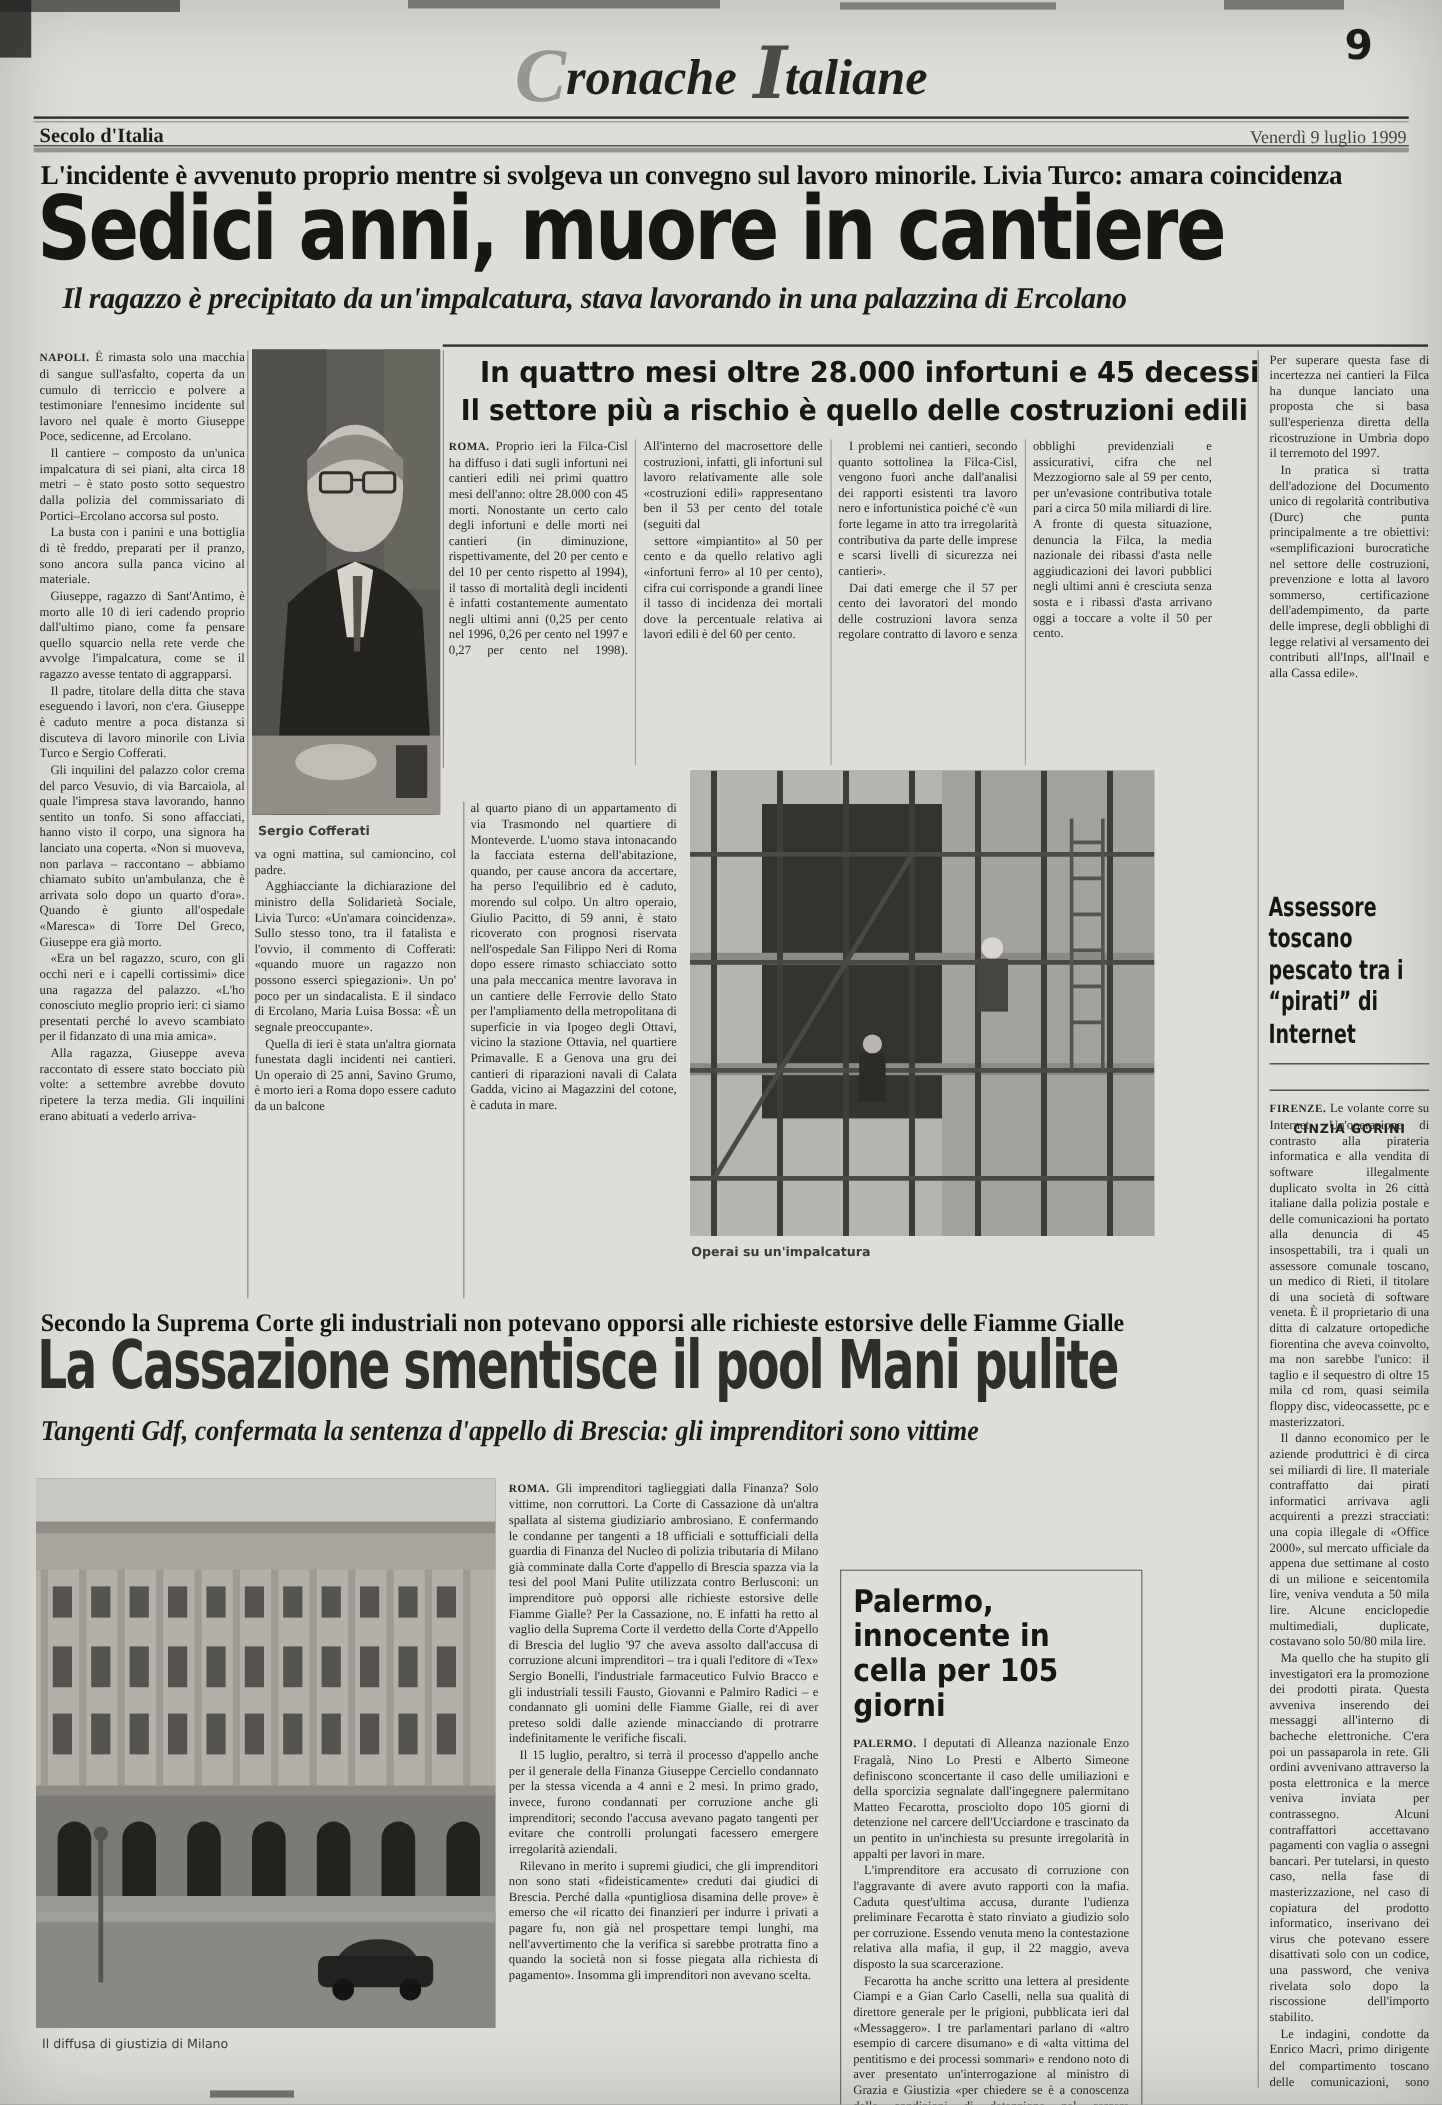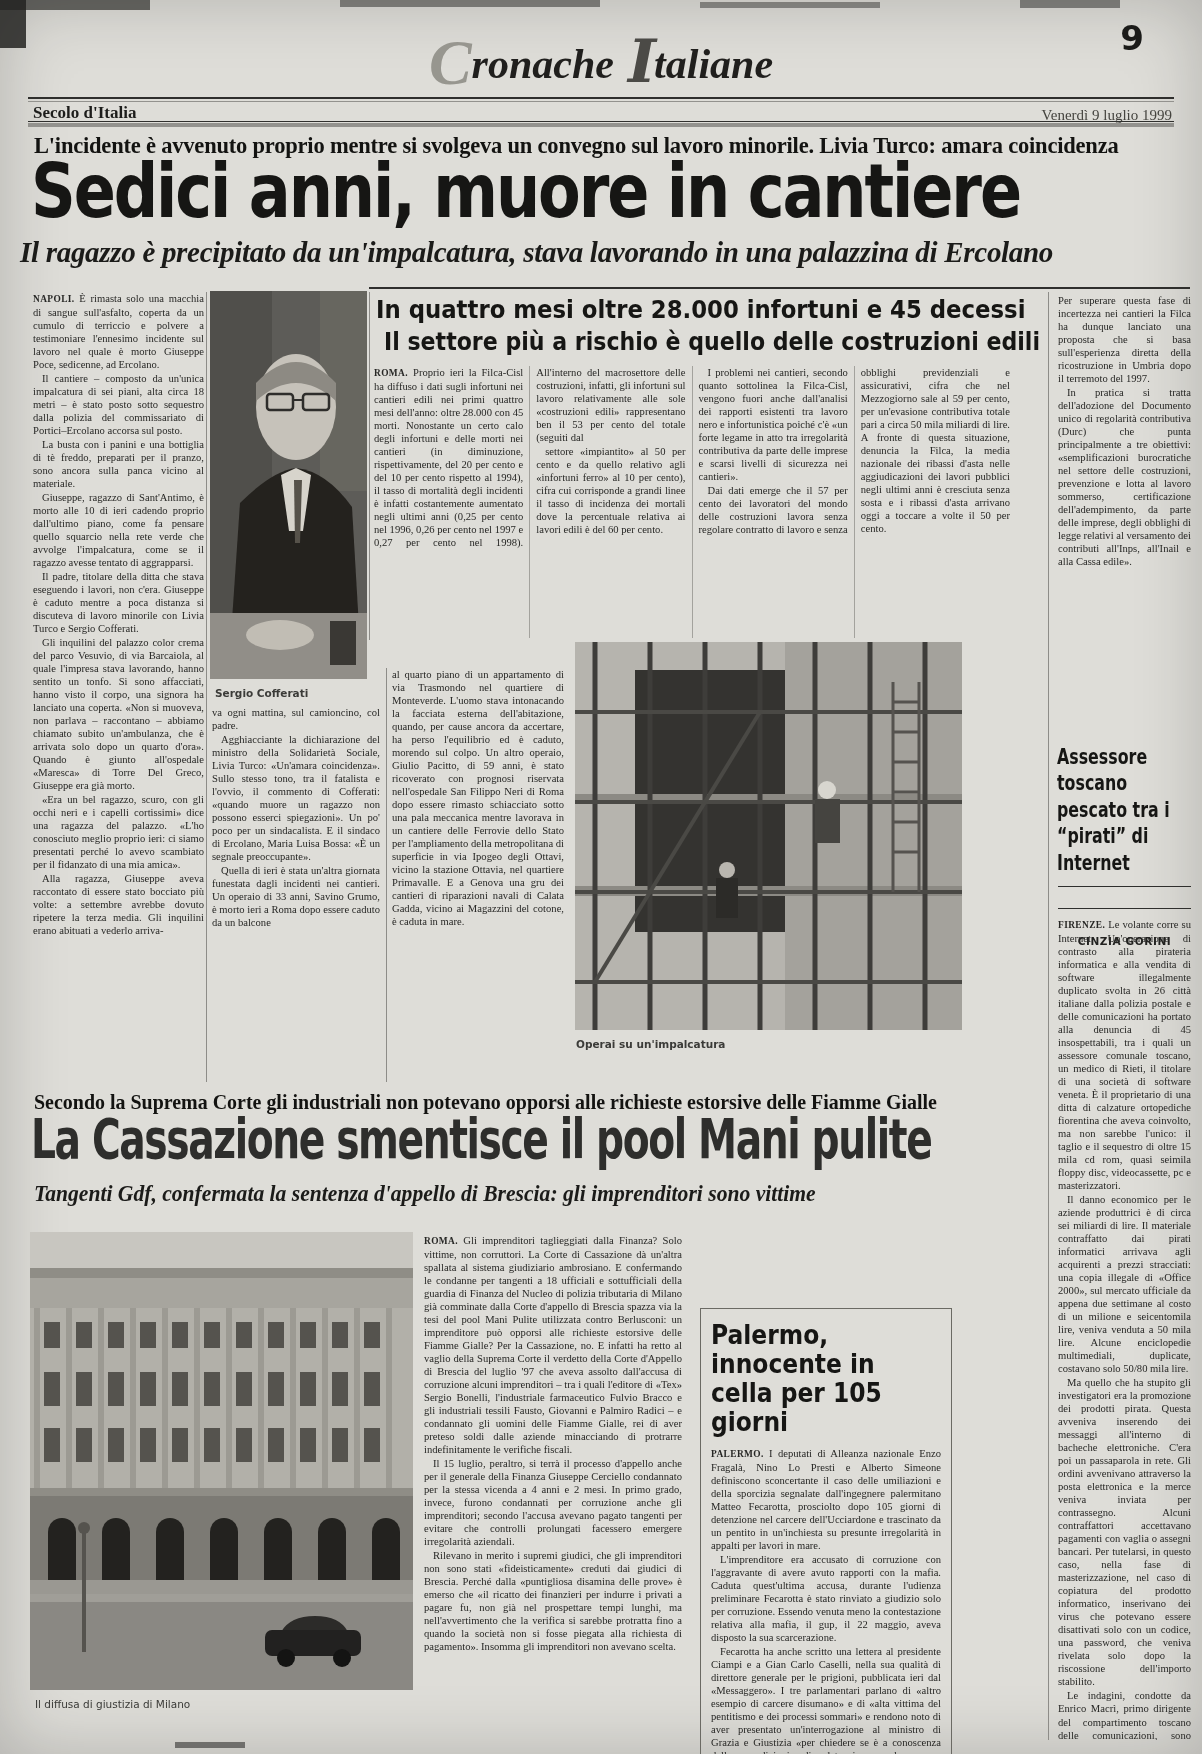--- a/index.html
+++ b/index.html
@@ -56,21 +56,21 @@
 
   <div class="hr" style="left:28px;top:121px;width:1146px;height:1px;"></div>
   <div class="hr-lt" style="left:28px;top:123px;width:1146px;height:4px;"></div>
 
   <div class="abs kicker" style="left:34px;top:133px;font-size:22.5px;white-space:nowrap;letter-spacing:-.2px;">L'incidente è avvenuto proprio mentre si svolgeva un convegno sul lavoro minorile. Livia Turco: amara coincidenza</div>
 
   <div class="abs" style="left:31px;top:148px;width:1165px;height:92px;">
     <span class="h-sans cond" style="font-size:74px;letter-spacing:-2.5px;transform:scaleX(.84);">Sedici anni, muore in cantiere</span>
   </div>
 
-  <div class="abs subhead" style="left:20px;top:236px;font-size:29px;white-space:nowrap;letter-spacing:-.3px;">Il ragazzo è precipitato da un'impalcatura, stava lavorando in una palazzina di Ercolano</div>
+  <div class="abs subhead" style="left:52px;top:236px;font-size:25px;white-space:nowrap;letter-spacing:-.3px;">Il ragazzo è precipitato da un'impalcatura, stava lavorando in una palazzina di Ercolano</div>
 
   <div class="vr" style="left:206px;top:292px;height:790px;"></div>
   <div class="vr" style="left:369px;top:292px;height:348px;"></div>
   <div class="vr" style="left:386px;top:668px;height:414px;"></div>
   <div class="vr" style="left:1048px;top:292px;height:1448px;"></div>
 
   <div class="abs body-text" style="left:33px;top:292px;width:171px;height:790px;">
     <p class="np"><b class="dl">Napoli.</b>
        <span>È rimasta solo una macchia di sangue sull'asfalto, coperta da un cumulo di terriccio e polvere a testimoniare l'ennesimo incidente sul lavoro nel quale è morto Giuseppe Poce, sedicenne, ad Ercolano.</span></p>
     <p>Il cantiere – composto da un'unica impalcatura di sei piani, alta circa 18 metri – è stato posto sotto sequestro dalla polizia del commissariato di Portici–Ercolano accorsa sul posto.</p>
@@ -97,39 +97,39 @@
       <path d="M84 189 L92 189 L90 252 L85 252 Z" fill="#56524a"></path>
       <rect x="0" y="322" width="157" height="66" fill="#918e88"></rect>
       <ellipse cx="70" cy="344" rx="34" ry="15" fill="#c1bdb4"></ellipse>
       <rect x="120" y="330" width="26" height="44" fill="#3a3834"></rect>
     </svg>
   </div>
   <div class="abs caption" style="left:215px;top:687px;">Sergio Cofferati</div>
 
   <div class="hr" style="left:369px;top:287px;width:821px;height:2px;"></div>
 
-  <div class="abs" style="left:376px;top:296px;width:630px;height:32px;">
+  <div class="abs" style="left:400px;top:296px;width:630px;height:32px;">
     <span class="h-sans cond" style="font-size:24px;transform:scaleX(.95);">In quattro mesi oltre 28.000 infortuni e 45 decessi</span>
   </div>
   <div class="abs" style="left:384px;top:328px;width:630px;height:32px;">
     <span class="h-sans cond" style="font-size:24px;transform:scaleX(.92);">Il settore più a rischio è quello delle costruzioni edili</span>
   </div>
 
   <div class="abs body-text safety-cols" style="left:374px;top:366px;width:636px;height:272px;">
     <p class="np"><b class="dl">Roma.</b>
        <span>Proprio ieri la Filca-Cisl ha diffuso i dati sugli infortuni nei cantieri edili nei primi quattro mesi dell'anno: oltre 28.000 con 45 morti. Nonostante un certo calo degli infortuni e delle morti nei cantieri (in diminuzione, rispettivamente, del 20 per cento e del 10 per cento rispetto al 1994), il tasso di mortalità degli incidenti è infatti costantemente aumentato negli ultimi anni (0,25 per cento nel 1996, 0,26 per cento nel 1997 e 0,27 per cento nel 1998). All'interno del macrosettore delle costruzioni, infatti, gli infortuni sul lavoro relativamente alle sole «costruzioni edili» rappresentano ben il 53 per cento del totale (seguiti dal</span></p>
     <p>settore «impiantito» al 50 per cento e da quello relativo agli «infortuni ferro» al 10 per cento), cifra cui corrisponde a grandi linee il tasso di incidenza dei mortali dove la percentuale relativa ai lavori edili è del 60 per cento.</p>
     <p>I problemi nei cantieri, secondo quanto sottolinea la Filca-Cisl, vengono fuori anche dall'analisi dei rapporti esistenti tra lavoro nero e infortunistica poiché c'è «un forte legame in atto tra irregolarità contributiva da parte delle imprese e scarsi livelli di sicurezza nei cantieri».</p>
     <p>Dai dati emerge che il 57 per cento dei lavoratori del mondo delle costruzioni lavora senza regolare contratto di lavoro e senza obblighi previdenziali e assicurativi, cifra che nel Mezzogiorno sale al 59 per cento, per un'evasione contributiva totale pari a circa 50 mila miliardi di lire. A fronte di questa situazione, denuncia la Filca, la media nazionale dei ribassi d'asta nelle aggiudicazioni dei lavori pubblici negli ultimi anni è cresciuta senza sosta e i ribassi d'asta arrivano oggi a toccare a volte il 50 per cento.</p>
   </div>
 
   <div class="abs body-text" style="left:212px;top:706px;width:168px;height:376px;">
     <p class="np">va ogni mattina, sul camioncino, col padre.</p>
     <p>Agghiacciante la dichiarazione del ministro della Solidarietà Sociale, Livia Turco: «Un'amara coincidenza». Sullo stesso tono, tra il fatalista e l'ovvio, il commento di Cofferati: «quando muore un ragazzo non possono esserci spiegazioni». Un po' poco per un sindacalista. E il sindaco di Ercolano, Maria Luisa Bossa: «È un segnale preoccupante».</p>
-    <p>Quella di ieri è stata un'altra giornata funestata dagli incidenti nei cantieri. Un operaio di 33 anni, Savino Grumo, è morto ieri a Roma dopo essere caduto da un balcone</p>
+    <p>Quella di ieri è stata un'altra giornata funestata dagli incidenti nei cantieri. Un operaio di 25 anni, Savino Grumo, è morto ieri a Roma dopo essere caduto da un balcone</p>
   </div>
   <div class="abs body-text" style="left:392px;top:668px;width:172px;height:414px;">
     <p class="np">al quarto piano di un appartamento di via Trasmondo nel quartiere di Monteverde. L'uomo stava intonacando la facciata esterna dell'abitazione, quando, per cause ancora da accertare, ha perso l'equilibrio ed è caduto, morendo sul colpo. Un altro operaio, Giulio Pacitto, di 59 anni, è stato ricoverato con prognosi riservata nell'ospedale San Filippo Neri di Roma dopo essere rimasto schiacciato sotto una pala meccanica mentre lavorava in un cantiere delle Ferrovie dello Stato per l'ampliamento della metropolitana di superficie in via Ipogeo degli Ottavi, vicino la stazione Ottavia, nel quartiere Primavalle. E a Genova una gru dei cantieri di riparazioni navali di Calata Gadda, vicino ai Magazzini del cotone, è caduta in mare.</p>
   </div>
 
   <div class="photo" style="left:575px;top:642px;width:387px;height:388px;">
     <svg width="387" height="388" viewBox="0 0 387 388">
       <rect width="387" height="388" fill="#b6b4ae"></rect>
       <rect x="210" y="0" width="177" height="388" fill="#a4a29c"></rect>
       <rect x="60" y="28" width="150" height="262" fill="#343330"></rect>

